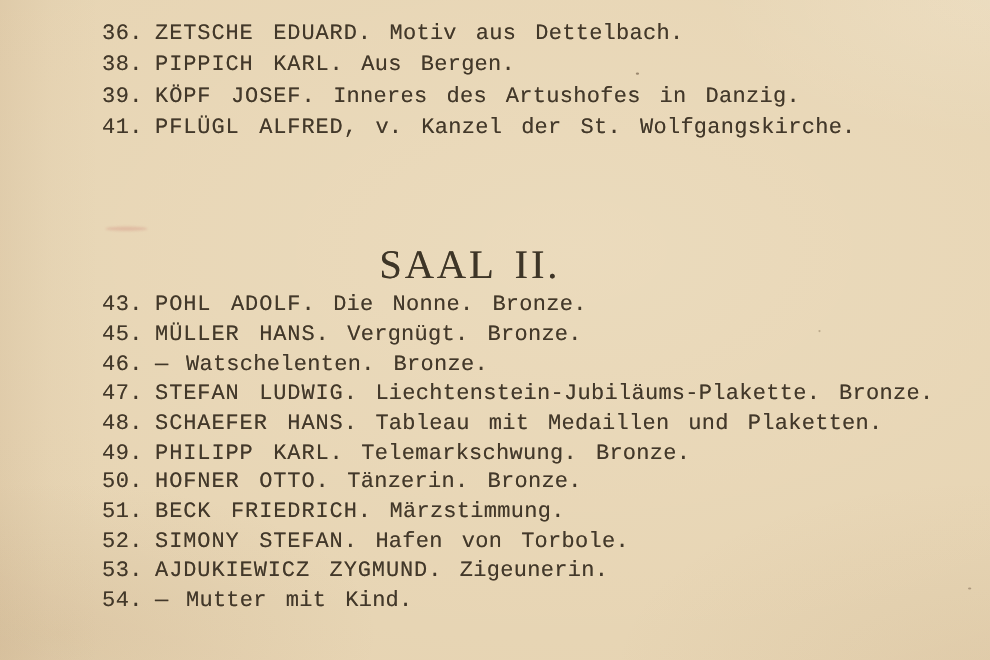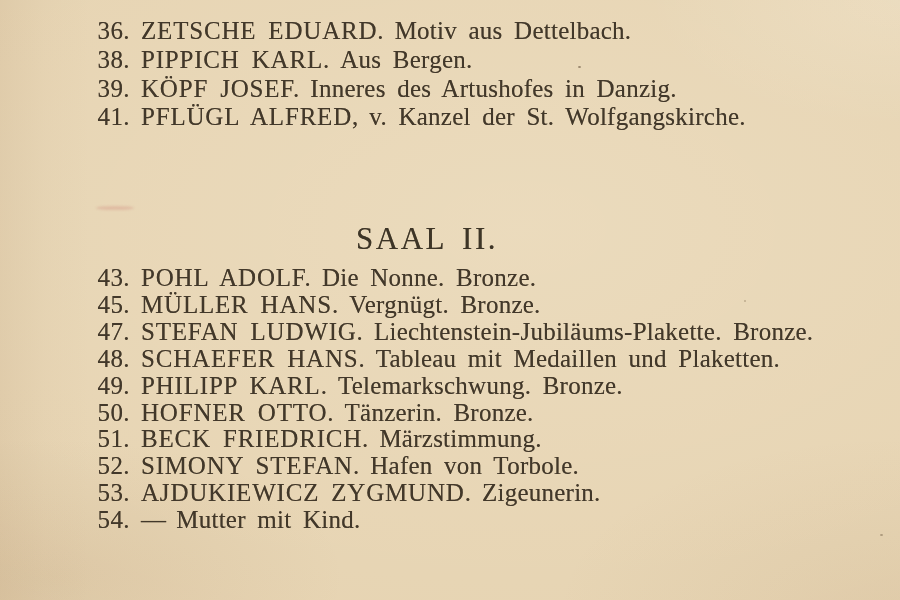--- a/index.html
+++ b/index.html
@@ -23,22 +23,23 @@
     color: #42382a;
   }
   .list {
     position: absolute;
     left: 92px;
   }
   .list-1 { top: 17px; }
   .list-2 { top: 265px; }
   .entry {
     white-space: nowrap;
-    font-size: 25px;
+    font-size: 20px;
     text-shadow: 0 0 0.5px rgba(62,48,30,0.55);
+    font-family: Liberation Mono, monospace;
   }
   .list-1 .entry { line-height: 28.8px; }
   .list-2 .entry { line-height: 26.9px; }
   .num {
     display: inline-block;
     width: 38px;
     text-align: right;
     margin-right: 11px;
     letter-spacing: 0.4px;
   }
@@ -52,21 +53,21 @@
     letter-spacing: 0.25px;
     word-spacing: 5px;
   }
   .heading {
     position: absolute;
     top: 223px;
     left: 92px;
     width: 670px;
     margin: 0;
     text-align: center;
-    font-size: 31px;
+    font-size: 37px;
     font-weight: normal;
     line-height: 1;
     letter-spacing: 2.5px;
     word-spacing: 6px;
     color: #3d3527;
     text-shadow: 0 0 0.5px rgba(62,48,30,0.6);
   }
   .speck {
     position: absolute;
     background: rgba(90,70,50,0.55);
@@ -96,20 +97,21 @@
       <div class="entry"><span class="num">38.</span><span class="artist">PIPPICH KARL.</span> <span class="title">Aus Bergen.</span></div>
       <div class="entry"><span class="num">39.</span><span class="artist">KÖPF JOSEF.</span> <span class="title">Inneres des Artushofes in Danzig.</span></div>
       <div class="entry"><span class="num">41.</span><span class="artist">PFLÜGL ALFRED,</span> <span class="title">v. Kanzel der St. Wolfgangskirche.</span></div>
     </section>
 
   <h2 class="heading">SAAL II.</h2>
 
   <section class="list list-2">
       <div class="entry"><span class="num">43.</span><span class="artist">POHL ADOLF.</span> <span class="title">Die Nonne. Bronze.</span></div>
       <div class="entry"><span class="num">45.</span><span class="artist">MÜLLER HANS.</span> <span class="title">Vergnügt. Bronze.</span></div>
+      <div class="entry"><span class="num">46.</span><span class="artist dash">—</span> <span class="title">Watschelenten. Bronze.</span></div>
       <div class="entry"><span class="num">47.</span><span class="artist">STEFAN LUDWIG.</span> <span class="title">Liechtenstein-Jubiläums-Plakette. Bronze.</span></div>
       <div class="entry"><span class="num">48.</span><span class="artist">SCHAEFER HANS.</span> <span class="title">Tableau mit Medaillen und Plaketten.</span></div>
       <div class="entry"><span class="num">49.</span><span class="artist">PHILIPP KARL.</span> <span class="title">Telemarkschwung. Bronze.</span></div>
       <div class="entry"><span class="num">50.</span><span class="artist">HOFNER OTTO.</span> <span class="title">Tänzerin. Bronze.</span></div>
       <div class="entry"><span class="num">51.</span><span class="artist">BECK FRIEDRICH.</span> <span class="title">Märzstimmung.</span></div>
       <div class="entry"><span class="num">52.</span><span class="artist">SIMONY STEFAN.</span> <span class="title">Hafen von Torbole.</span></div>
       <div class="entry"><span class="num">53.</span><span class="artist">AJDUKIEWICZ ZYGMUND.</span> <span class="title">Zigeunerin.</span></div>
       <div class="entry"><span class="num">54.</span><span class="artist dash">—</span> <span class="title">Mutter mit Kind.</span></div>
     </section>
 

